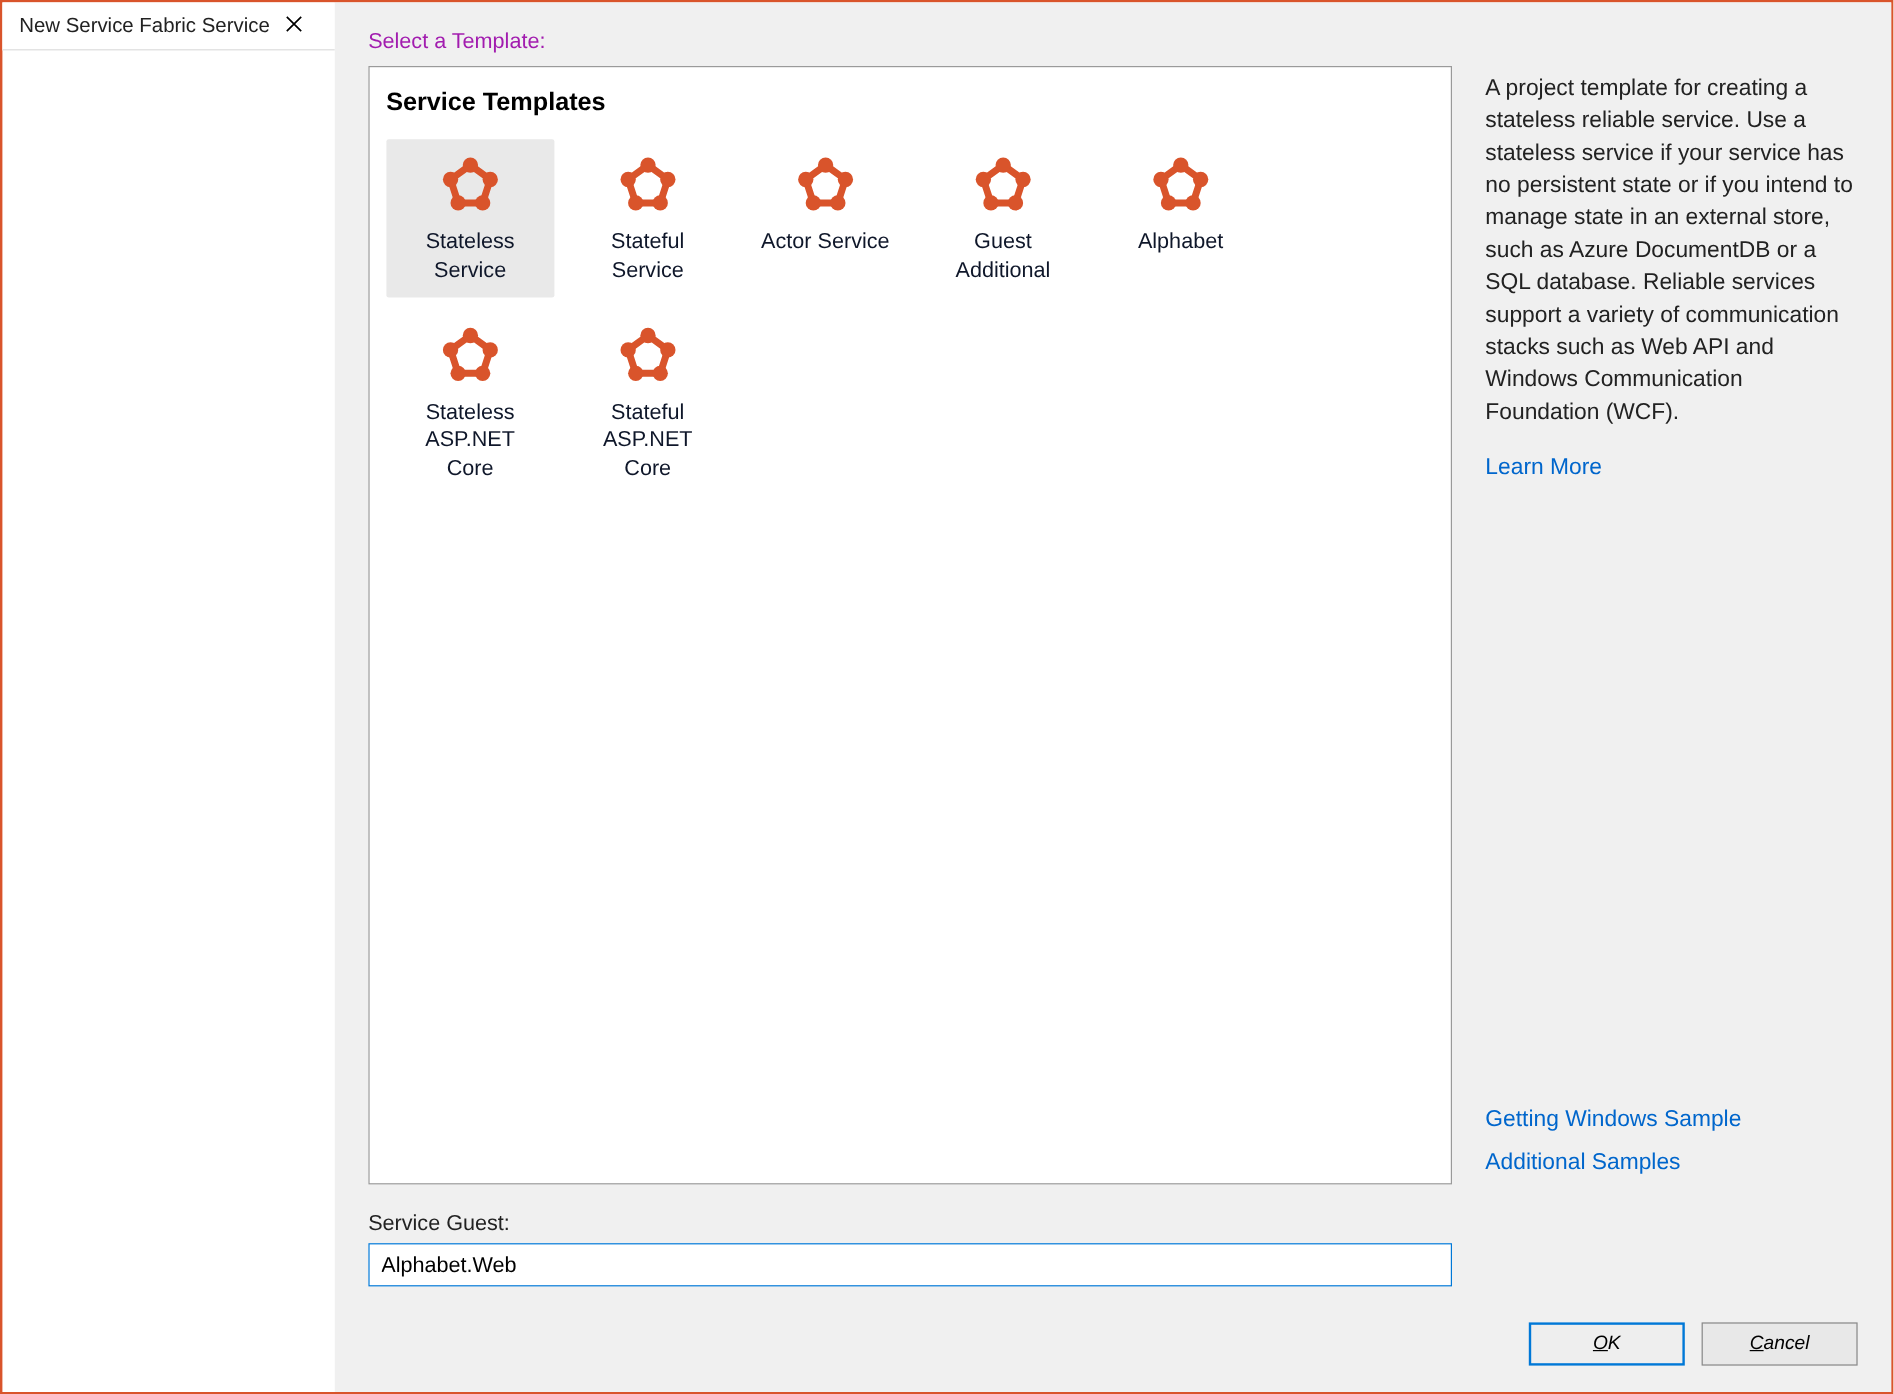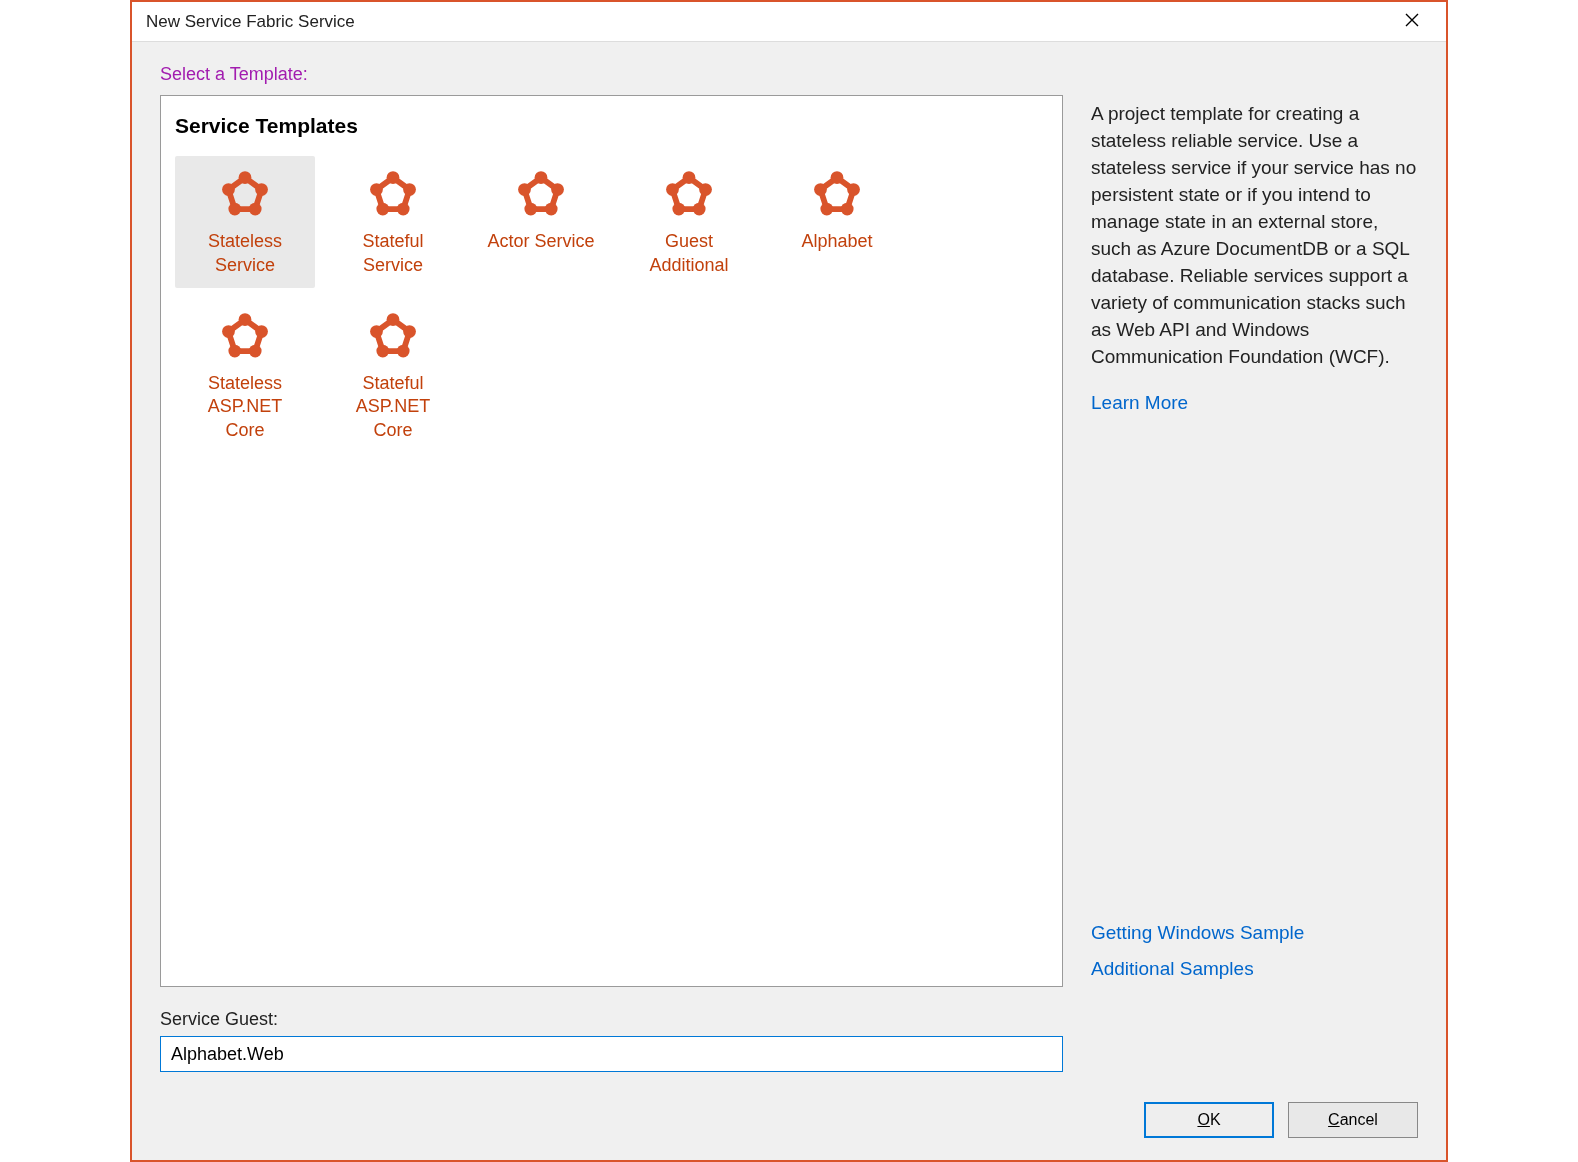--- a/index.html
+++ b/index.html
@@ -5,25 +5,25 @@
     * { box-sizing: border-box; margin: 0; padding: 0; }
     html, body { width: 100%; height: 100%; }
     body {
       font-family: "Segoe UI", Tahoma, sans-serif;
       font-size: 14px;
       background: #fff;
       color: #000;
     }
 
     .window {
-      width: 1318px;
+      width: 1578px;
       height: 1162px;
       border: 2px solid #d9542b;
       display: flex;
-      flex-direction: column;
+      flex-direction: row;
       background: #fff;
       margin: auto;
     }
 
     .titlebar {
       height: 40px;
       display: flex;
       align-items: center;
       justify-content: space-between;
       padding: 0 14px;
@@ -93,21 +93,21 @@
     }
     .tile .icon-wrap {
       width: 100%;
       display: flex;
       align-items: center;
       justify-content: center;
       padding: 2px 0 6px 0;
     }
     .tile .label {
       font-size: 18px;
-      color: #c2410c;
+      color: #0f172a;
       line-height: 1.32;
       white-space: pre-line;
     }
 
     .sf-ring { display: block; }
 
     .right-panel {
       flex: 1;
       display: flex;
       flex-direction: column;
@@ -157,20 +157,21 @@
     }
     .btn {
       width: 130px;
       height: 36px;
       border: 1px solid #888;
       background: #e8e8e8;
       font-family: inherit;
       font-size: 16px;
       color: #000;
       cursor: default;
+      font-style: italic;
     }
     .btn.primary {
       border: 2px solid #0078d7;
       background: #eee;
     }
     .btn .mnemonic { text-decoration: underline; }
   </style>
 </head>
 <body>
 

